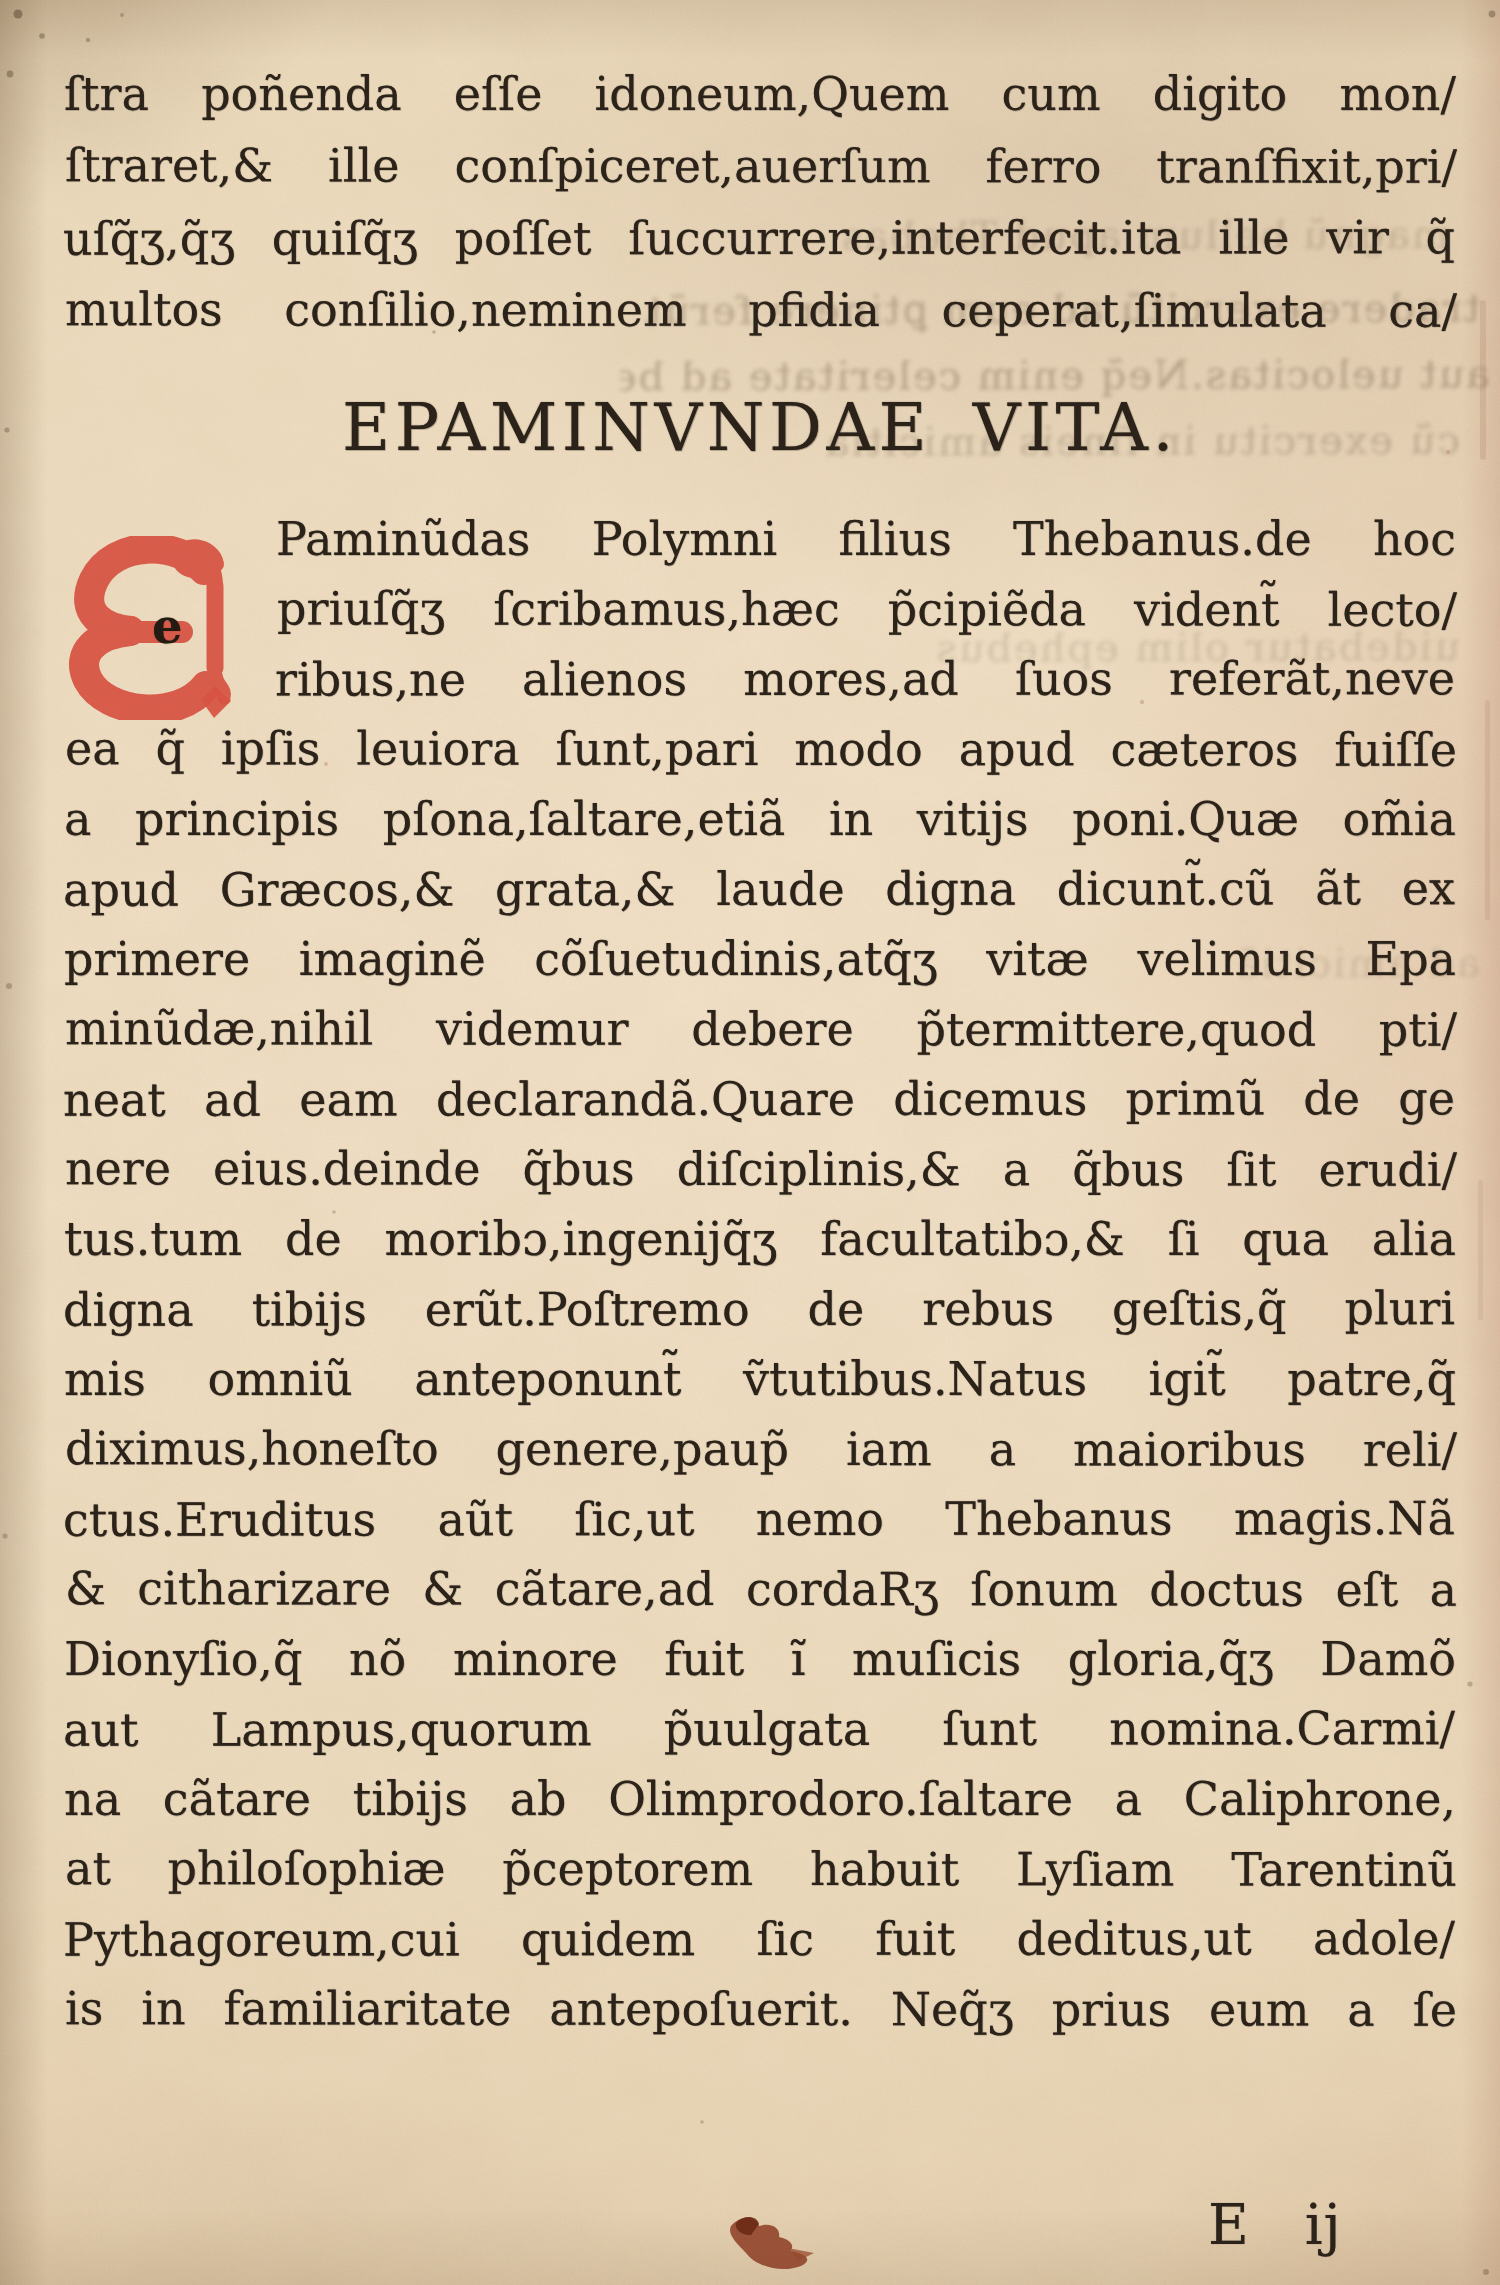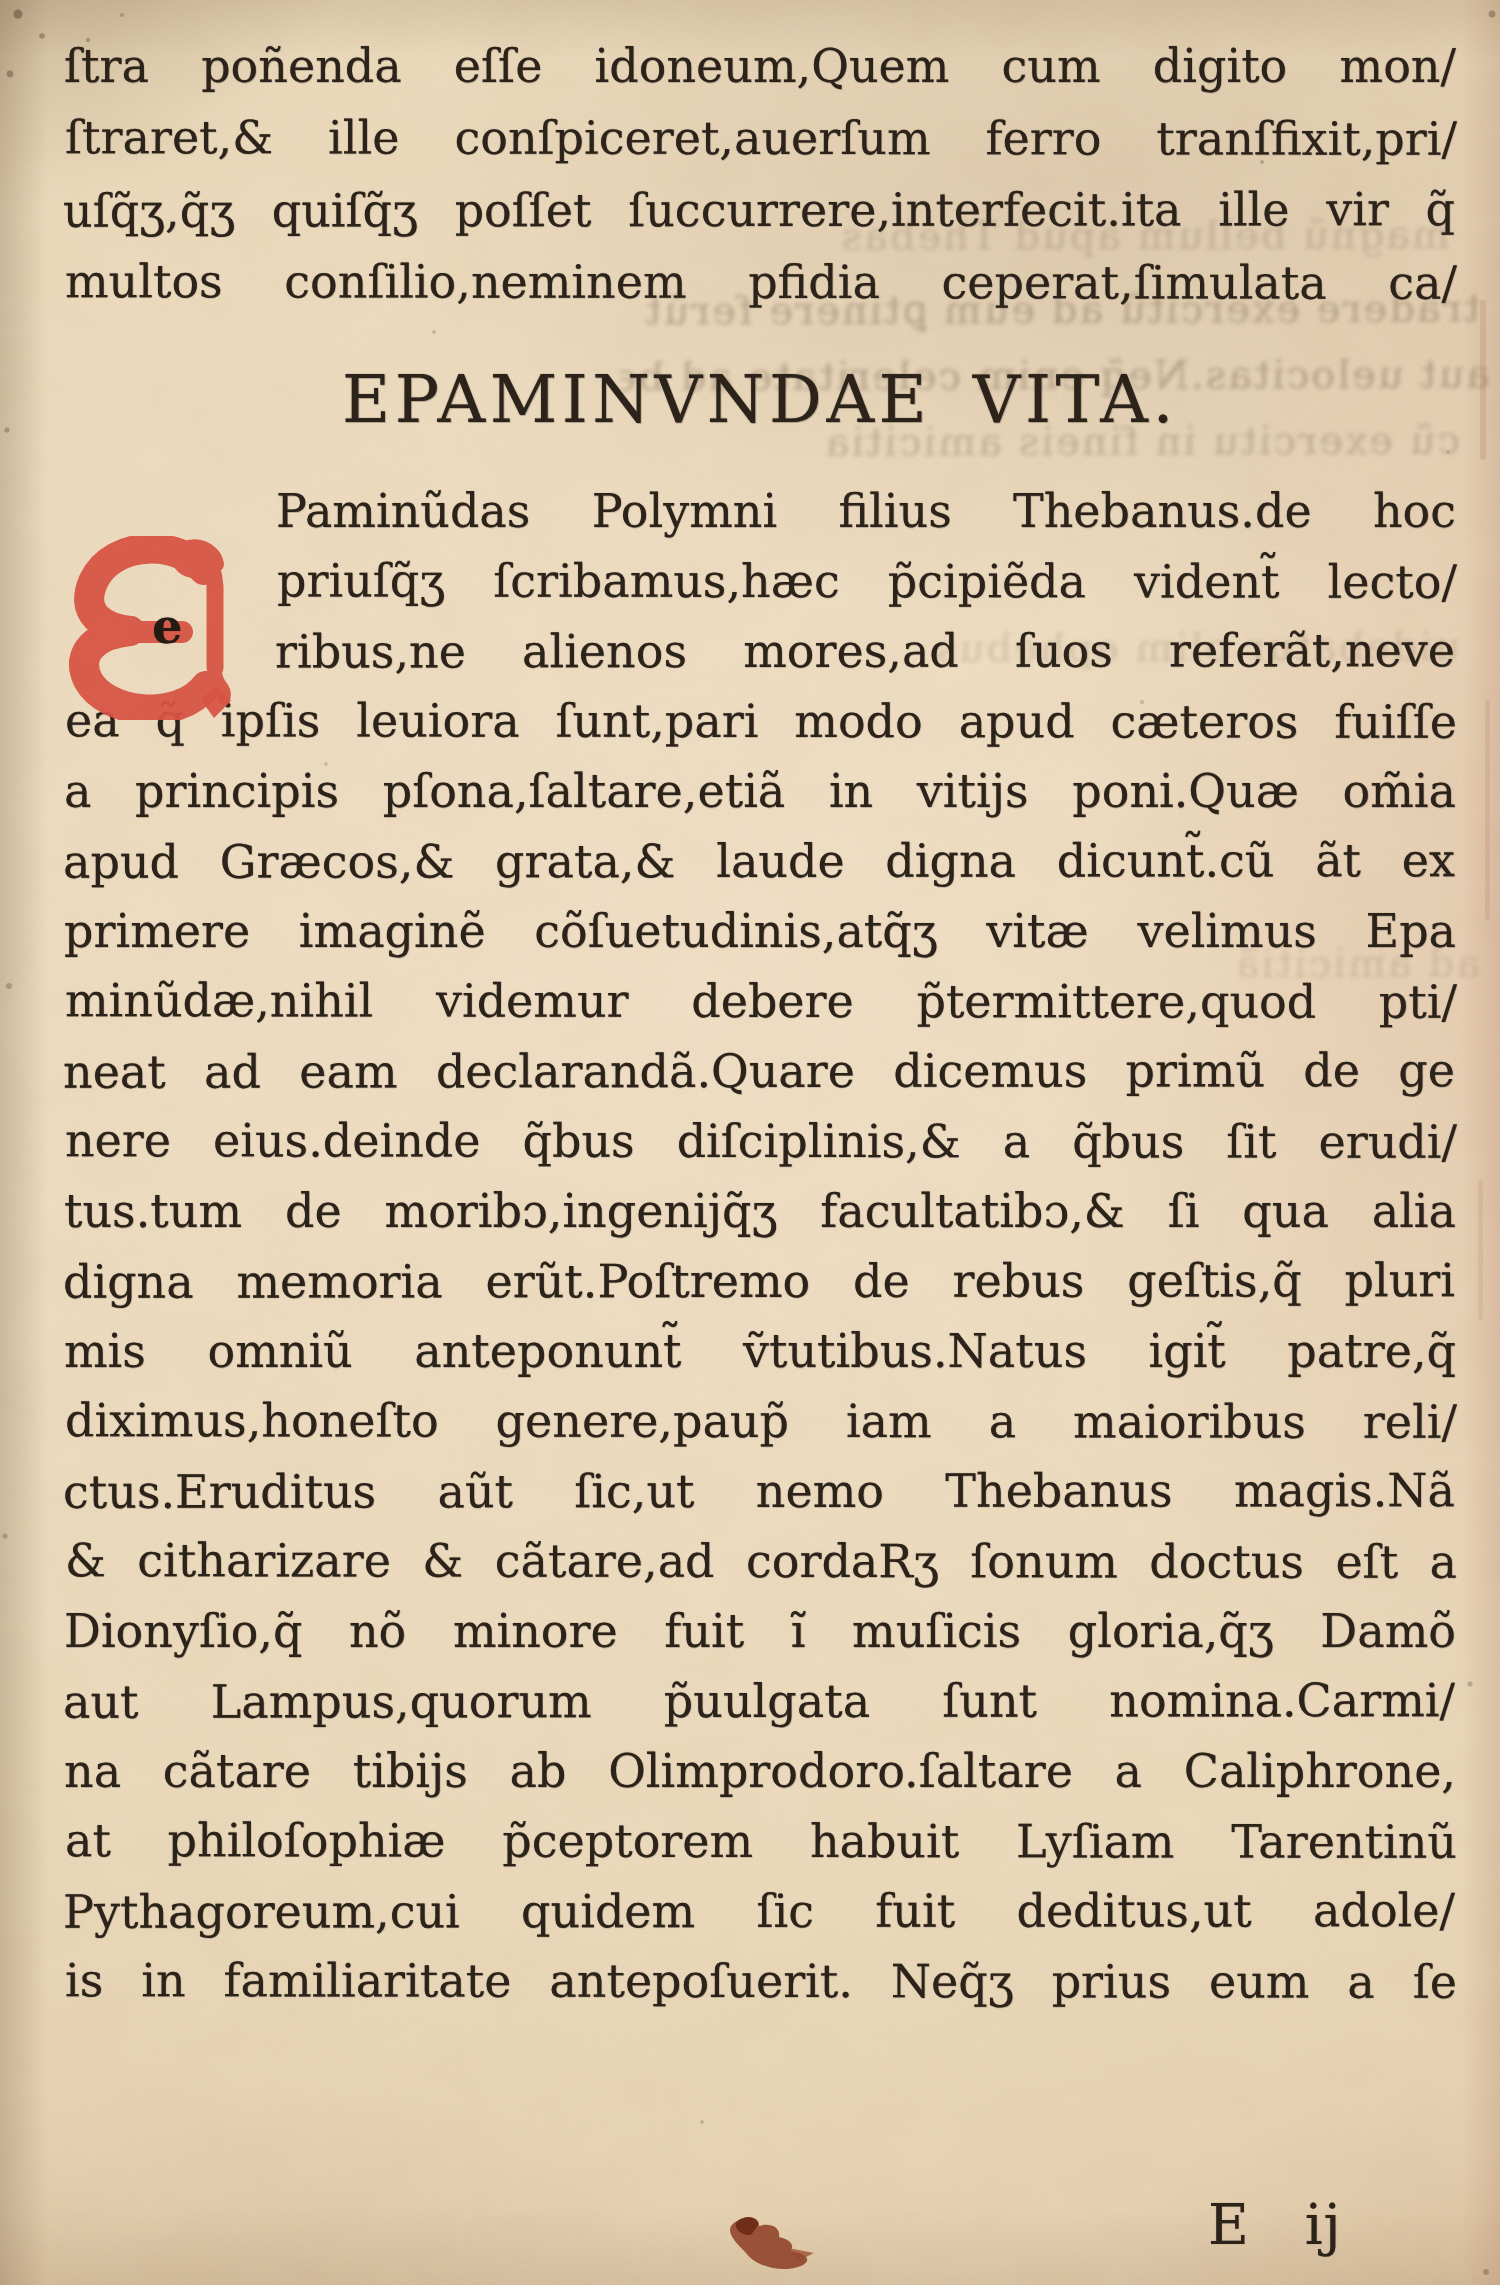--- a/index.html
+++ b/index.html
@@ -14,21 +14,21 @@
       radial-gradient(1150px 680px at 74% 9%, rgba(187,158,132,.26), rgba(187,158,132,0) 62%),
       radial-gradient(760px 1500px at 102% 42%, rgba(196,140,116,.20), rgba(196,140,116,0) 62%),
       radial-gradient(820px 460px at 18% 103%, rgba(168,138,104,.16), rgba(168,138,104,0) 60%),
       radial-gradient(500px 300px at 96% 100%, rgba(190,150,120,.18), rgba(190,150,120,0) 65%),
       linear-gradient(90deg, rgba(116,90,62,.26), rgba(116,90,62,0) 3.2%),
       linear-gradient(270deg, rgba(172,116,94,.22), rgba(172,116,94,0) 2.6%),
       linear-gradient(180deg, rgba(138,112,82,.18), rgba(138,112,82,0) 2.6%),
       linear-gradient(0deg, rgba(146,120,88,.16), rgba(146,120,88,0) 3.4%),
       radial-gradient(2300px 1700px at 48% 42%, #f3e3ca 0%, #eeddc0 55%, #e3ccab 100%);
   }
-  .textblock{position:absolute;left:64px;top:30px;width:1392px;}
+  .textblock{position:absolute;left:64px;top:58px;width:1392px;}
   .line{
     font-size:46px;line-height:72px;
     text-align:justify;text-align-last:justify;text-justify:inter-character;
     word-spacing:4px;letter-spacing:0px;
     text-shadow:0 0 1px rgba(44,35,26,.55), .6px .7px 0 rgba(44,35,26,.18);
     white-space:normal;
   }
   .para .line{line-height:70px;}
   .line.short{text-align-last:left;}
   .line.indent{padding-left:212px;}
@@ -89,21 +89,21 @@
       <div class="line indent">priuſq̃ʒ ſcribamus,hæc p̃cipiẽda vident̃ lecto/</div>
       <div class="line indent">ribus,ne alienos mores,ad ſuos referãt,neve</div>
       <div class="line">ea q̃ ipſis leuiora ſunt,pari modo apud cæteros fuiſſe</div>
       <div class="line">a principis pſona,ſaltare,etiã in vitijs poni.Quæ om̃ia</div>
       <div class="line">apud Græcos,&amp; grata,&amp; laude digna dicunt̃.cũ ãt ex</div>
       <div class="line">primere imaginẽ cõſuetudinis,atq̃ʒ vitæ velimus Epa</div>
       <div class="line">minũdæ,nihil videmur debere p̃termittere,quod pti/</div>
       <div class="line">neat ad eam declarandã.Quare dicemus primũ de ge</div>
       <div class="line">nere eius.deinde q̃bus diſciplinis,&amp; a q̃bus ſit erudi/</div>
       <div class="line">tus.tum de moribɔ,ingenijq̃ʒ facultatibɔ,&amp; ſi qua alia</div>
-      <div class="line">digna memoria erũt.Poſtremo de rebus geſtis,q̃ pluri</div>
+      <div class="line">digna tibijs erũt.Poſtremo de rebus geſtis,q̃ pluri</div>
       <div class="line">mis omniũ anteponunt̃ ṽtutibus.Natus igit̃ patre,q̃</div>
       <div class="line">diximus,honeſto genere,paup̃ iam a maioribus reli/</div>
       <div class="line">ctus.Eruditus aũt ſic,ut nemo Thebanus magis.Nã</div>
       <div class="line">&amp; citharizare &amp; cãtare,ad cordaRʒ ſonum doctus eſt a</div>
       <div class="line">Dionyſio,q̃ nõ minore fuit ĩ muſicis gloria,q̃ʒ Damõ</div>
       <div class="line">aut Lampus,quorum p̃uulgata ſunt nomina.Carmi/</div>
       <div class="line">na cãtare tibijs ab Olimprodoro.ſaltare a Caliphrone,</div>
       <div class="line">at philoſophiæ p̃ceptorem habuit Lyſiam Tarentinũ</div>
       <div class="line">Pythagoreum,cui quidem ſic fuit deditus,ut adole/</div>
       <div class="line">is in familiaritate antepoſuerit. Neq̃ʒ prius eum a ſe</div>

